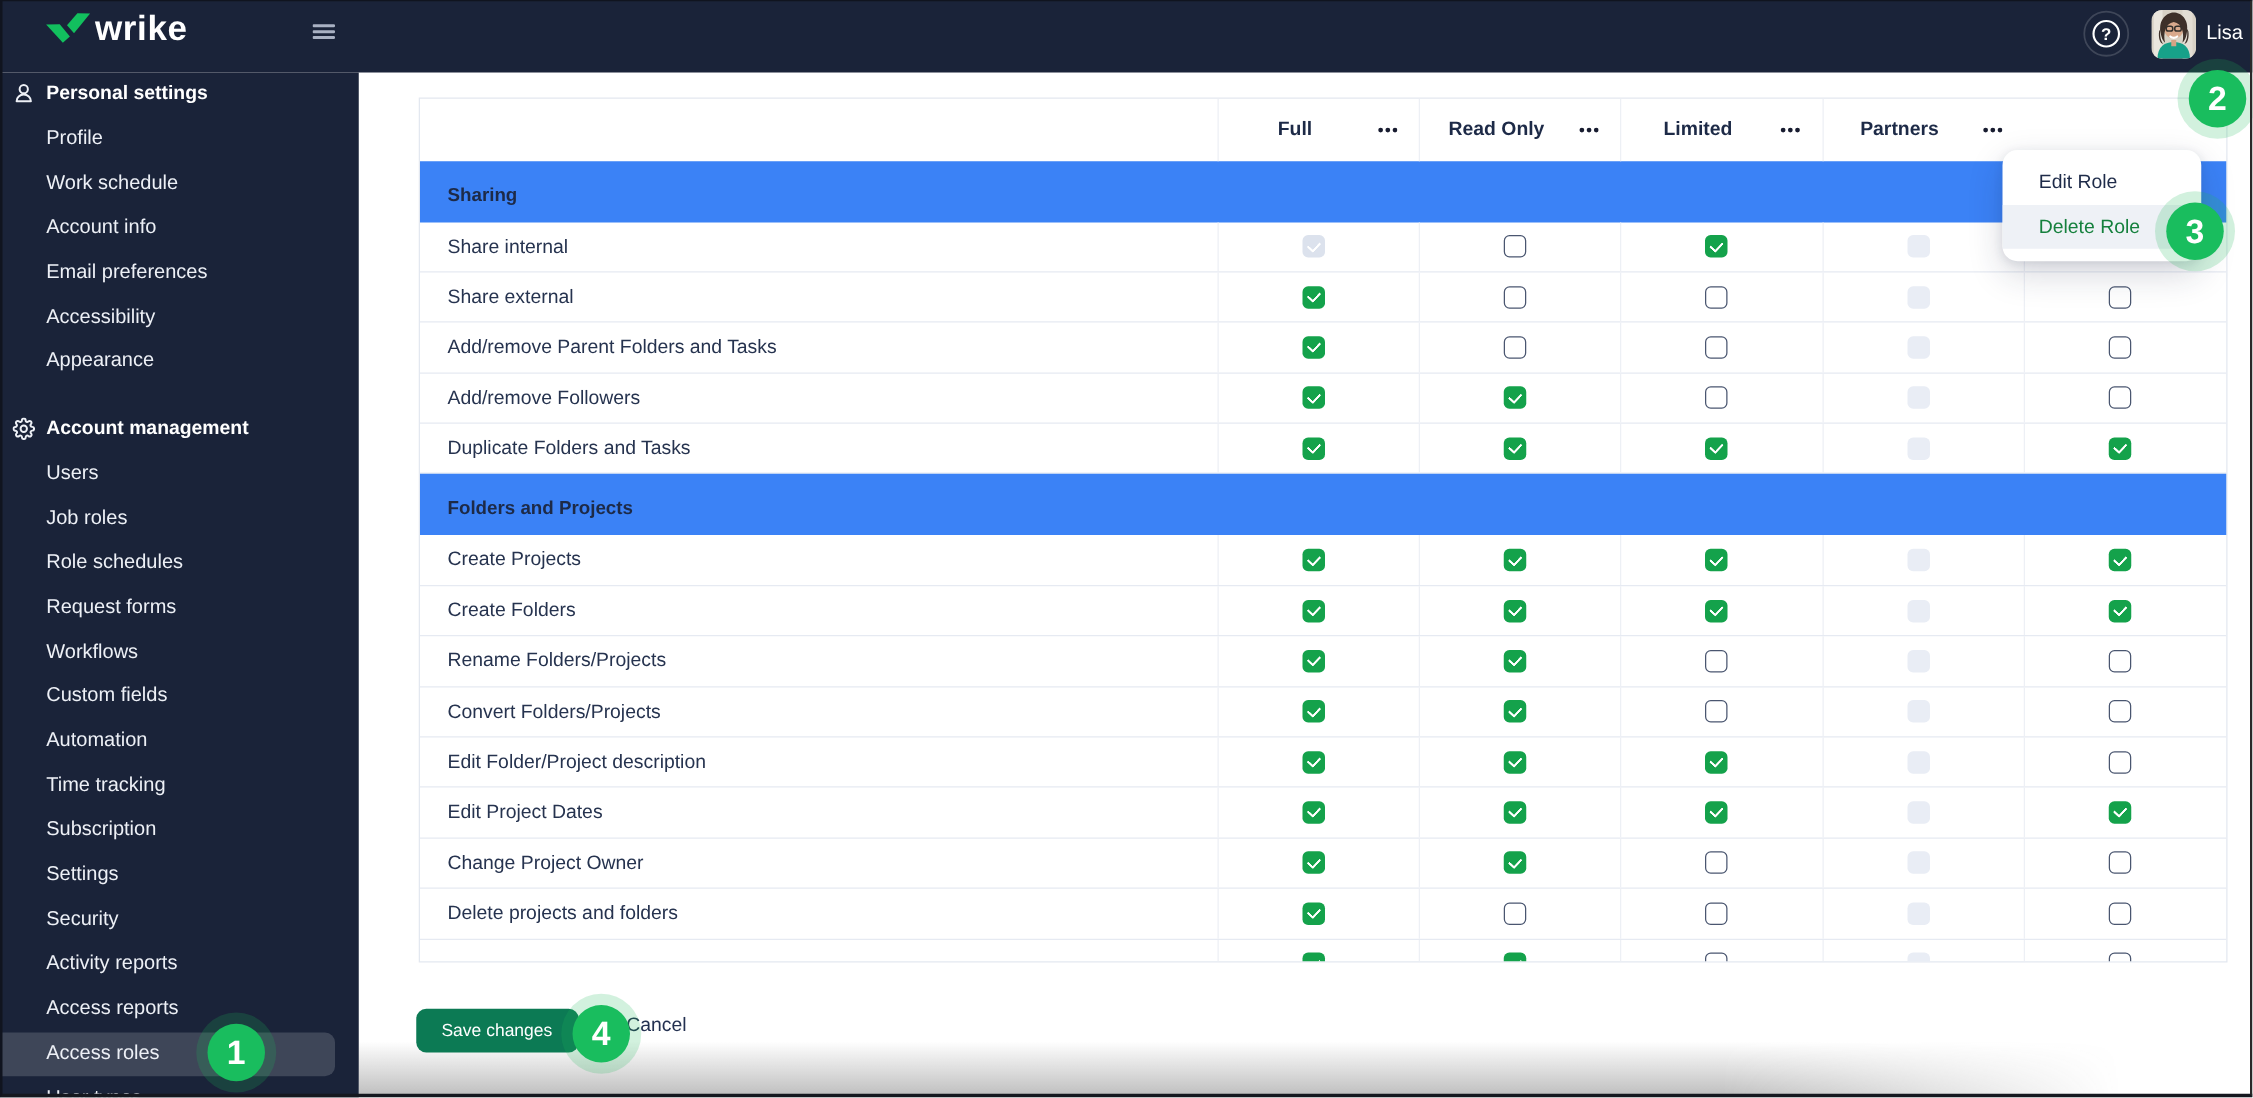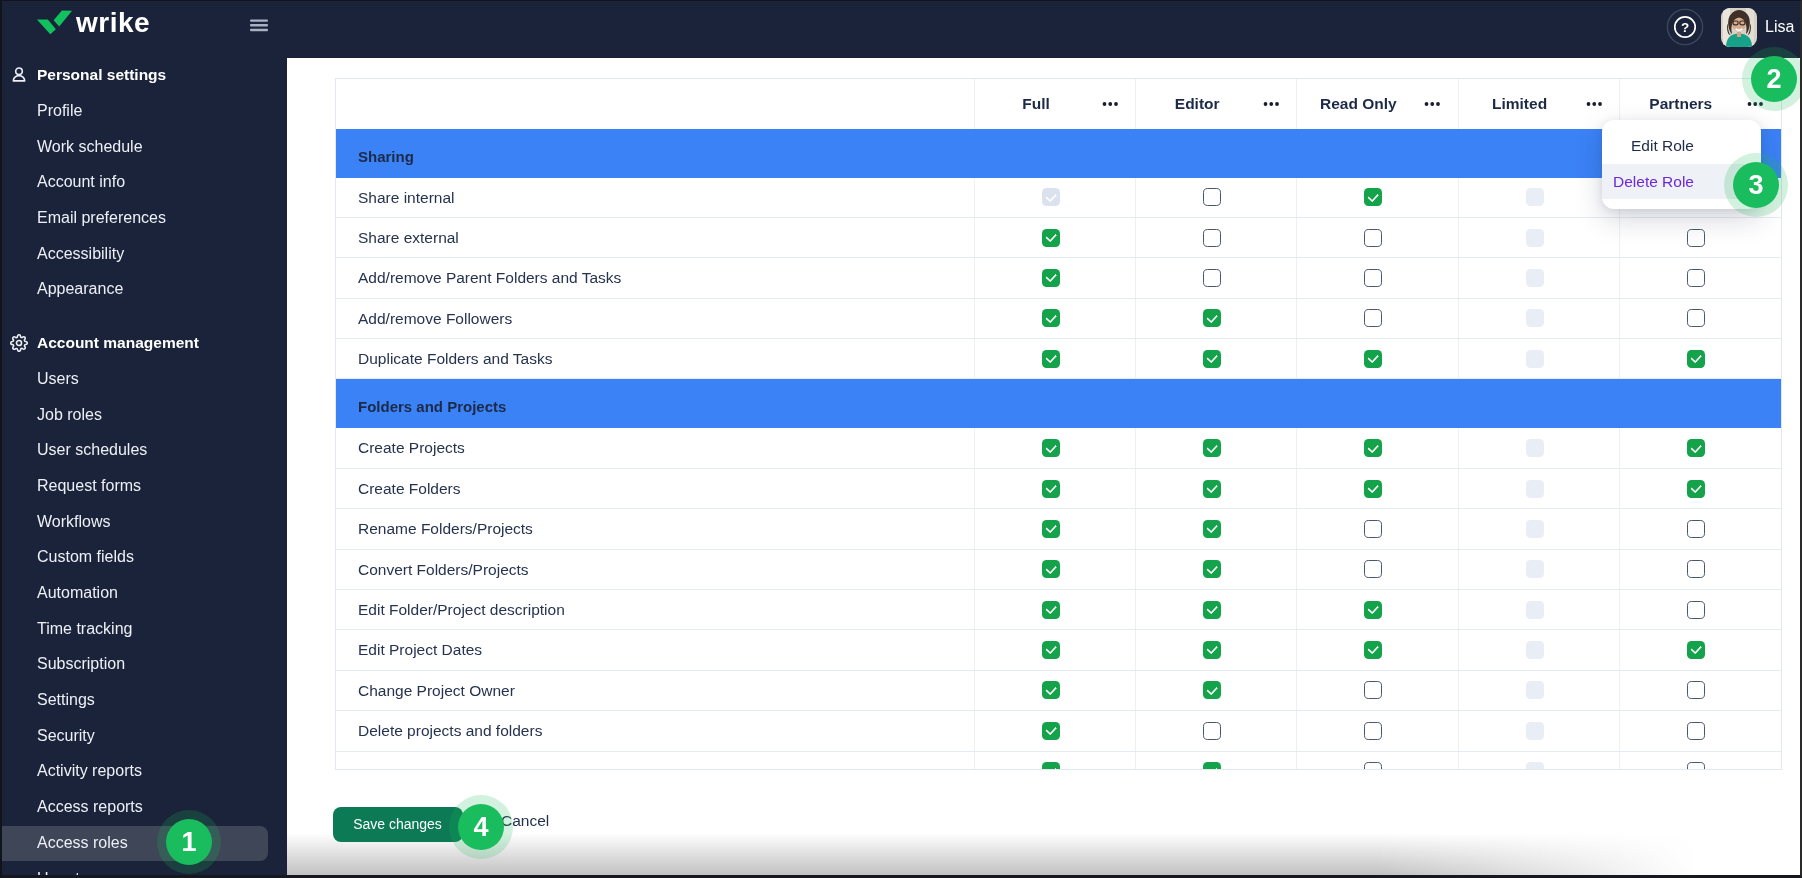--- a/index.html
+++ b/index.html
@@ -33,21 +33,21 @@
 .cb.c::after, .cb.dc::after { content:""; position:absolute; left:3.6px; top:4.4px; width:8px; height:4.6px;
   border-left:2.4px solid #fff; border-bottom:2.4px solid #fff; border-radius:1.2px; transform:rotate(-47deg); }
 .cb.u { background:#fff; border:1.6px solid #4A5670; border-radius:4.6px; }
 .cb.du { background:#E9EDF5; }
 .hc { width:161.2px; position:relative; border-right:1px solid #EDF0F5; }
 .hname { position:absolute; left:0; top:0; width:122px; text-align:center; line-height:49.5px; font-size:15.5px; font-weight:bold; color:#1D2A47; }
 .hdots { position:absolute; left:127px; top:21.5px; }
 
 #menu { position:absolute; left:1602px; top:120px; width:159px; height:89px; background:#fff; border-radius:12px; box-shadow:0 10px 28px rgba(25,35,65,0.18), 0 2px 8px rgba(25,35,65,0.10); z-index:5; overflow:hidden; }
 .mi1 { height:43.5px; line-height:51px; padding-left:29px; font-size:15.5px; color:#1E2B49; }
-.mi2 { height:35.5px; line-height:35.5px; padding-left:11px; font-size:15.5px; color:#6d28d9; background:#EEF1F6; }
+.mi2 { height:35.5px; line-height:35.5px; padding-left:29px; font-size:15.5px; color:#15803d; background:#EEF1F6; }
 
 .badge { position:absolute; width:46px; height:46px; border-radius:50%; background:#18BE5F; color:#fff; font-size:27px; font-weight:bold; text-align:center; line-height:46px; z-index:9; }
 .badge::before { content:""; position:absolute; left:-9px; top:-9px; width:64px; height:64px; border-radius:50%; background:rgba(28,186,92,0.20); z-index:-1; }
 
 #savebtn { position:absolute; left:332.5px; top:806.5px; width:130px; height:35.5px; background:#0C7A54; border-radius:8px; color:#fff; font-size:14px; text-align:center; line-height:35.5px; }
 #cancel { position:absolute; left:501px; top:812px; font-size:15.5px; color:#233050; }
 #botgrad { position:absolute; left:287px; top:833px; width:1515px; height:43px; background:linear-gradient(to bottom, rgba(80,80,80,0) 0%, rgba(80,80,80,0.11) 30%, rgba(80,80,80,0.36) 100%); -webkit-mask-image:linear-gradient(to right, #000 72%, transparent 93%); pointer-events:none; }
 
 #frame { position:absolute; left:0; top:0; width:1802px; height:878px; border-left:2px solid #10141f; border-right:2px solid #2a2a2a; border-bottom:3px solid #15181f; border-top:1px solid #10141f; z-index:20; pointer-events:none; }
 </style></head>
@@ -65,21 +65,21 @@
     <div class="sitem" style="top:141.5px">Email preferences</div>
     <div class="sitem" style="top:177.5px">Accessibility</div>
     <div class="sitem" style="top:213.0px">Appearance</div>
     <svg width="18" height="18" viewBox="0 0 24 24" style="position:absolute;left:9.5px;top:276.0px">
       <circle cx="12" cy="12" r="3.4" fill="none" stroke="#EDF0F6" stroke-width="2.1"></circle>
       <path d="M19.4 15a1.65 1.65 0 0 0 .33 1.82l.06.06a2 2 0 0 1 0 2.83 2 2 0 0 1-2.83 0l-.06-.06a1.65 1.65 0 0 0-1.82-.33 1.65 1.65 0 0 0-1 1.51V21a2 2 0 0 1-2 2 2 2 0 0 1-2-2v-.09A1.65 1.65 0 0 0 9 19.4a1.65 1.65 0 0 0-1.82.33l-.06.06a2 2 0 0 1-2.83 0 2 2 0 0 1 0-2.83l.06-.06a1.65 1.65 0 0 0 .33-1.82 1.65 1.65 0 0 0-1.51-1H3a2 2 0 0 1-2-2 2 2 0 0 1 2-2h.09A1.65 1.65 0 0 0 4.6 9a1.65 1.65 0 0 0-.33-1.82l-.06-.06a2 2 0 0 1 0-2.83 2 2 0 0 1 2.83 0l.06.06a1.65 1.65 0 0 0 1.82.33H9a1.65 1.65 0 0 0 1-1.51V3a2 2 0 0 1 2-2 2 2 0 0 1 2 2v.09a1.65 1.65 0 0 0 1 1.51 1.65 1.65 0 0 0 1.82-.33l.06-.06a2 2 0 0 1 2.83 0 2 2 0 0 1 0 2.83l-.06.06a1.65 1.65 0 0 0-.33 1.82V9a1.65 1.65 0 0 0 1.51 1H21a2 2 0 0 1 2 2 2 2 0 0 1-2 2h-.09a1.65 1.65 0 0 0-1.51 1z" fill="none" stroke="#EDF0F6" stroke-width="2.1" stroke-linejoin="round"></path>
     </svg>
     <div class="shdr" style="top:267.0px">Account management</div>
     <div class="sitem" style="top:302.5px">Users</div>
     <div class="sitem" style="top:338.5px">Job roles</div>
-    <div class="sitem" style="top:374.0px">User schedules</div>
+    <div class="sitem" style="top:374.0px">Role schedules</div>
     <div class="sitem" style="top:409.5px">Request forms</div>
     <div class="sitem" style="top:445.5px">Workflows</div>
     <div class="sitem" style="top:481.0px">Custom fields</div>
     <div class="sitem" style="top:516.5px">Automation</div>
     <div class="sitem" style="top:552.5px">Time tracking</div>
     <div class="sitem" style="top:588.0px">Subscription</div>
     <div class="sitem" style="top:624.0px">Settings</div>
     <div class="sitem" style="top:659.5px">Security</div>
     <div class="sitem" style="top:695.0px">Activity reports</div>
     <div class="sitem" style="top:731.0px">Access reports</div>
@@ -124,30 +124,20 @@
         <span class="hname">Full</span>
         <span class="hdots">
           <svg width="16" height="6" viewBox="0 0 16 6" style="display:block">
             <circle cx="2.5" cy="3" r="1.9" fill="#181C30"></circle>
             <circle cx="8.25" cy="3" r="1.9" fill="#181C30"></circle>
             <circle cx="14" cy="3" r="1.9" fill="#181C30"></circle>
           </svg>
         </span>
       </div>
       <div class="hc">
-        <span class="hname">Editor</span>
-        <span class="hdots">
-          <svg width="16" height="6" viewBox="0 0 16 6" style="display:block">
-            <circle cx="2.5" cy="3" r="1.9" fill="#181C30"></circle>
-            <circle cx="8.25" cy="3" r="1.9" fill="#181C30"></circle>
-            <circle cx="14" cy="3" r="1.9" fill="#181C30"></circle>
-          </svg>
-        </span>
-      </div>
-      <div class="hc">
         <span class="hname">Read Only</span>
         <span class="hdots">
           <svg width="16" height="6" viewBox="0 0 16 6" style="display:block">
             <circle cx="2.5" cy="3" r="1.9" fill="#181C30"></circle>
             <circle cx="8.25" cy="3" r="1.9" fill="#181C30"></circle>
             <circle cx="14" cy="3" r="1.9" fill="#181C30"></circle>
           </svg>
         </span>
       </div>
       <div class="hc">

